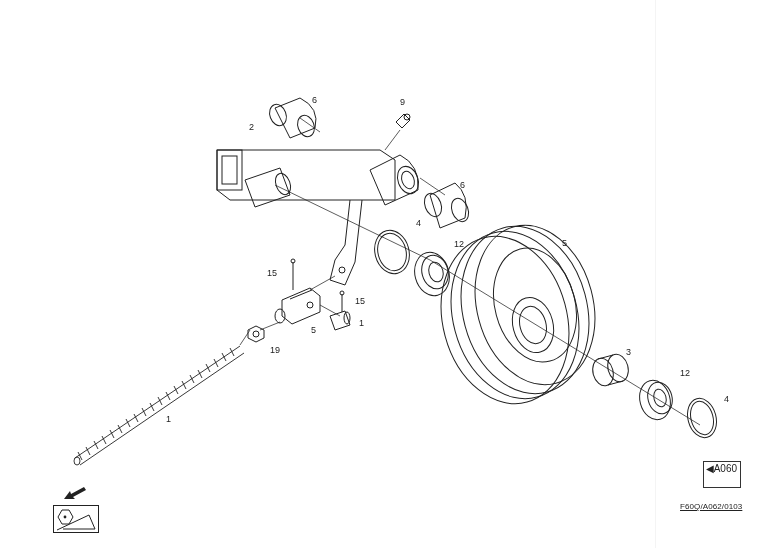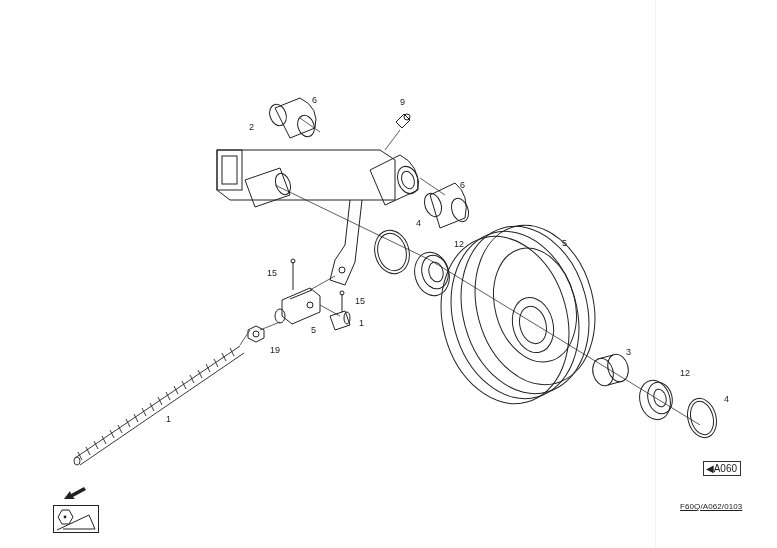--- a/index.html
+++ b/index.html
@@ -1,21 +1,21 @@
 <!DOCTYPE html>
 <html><head>
 <meta charset="utf-8">
 <style>
   html, body { margin: 0; padding: 0; background: #ffffff; }
   body { width: 777px; height: 548px; position: relative; overflow: hidden;
          font-family: "Liberation Sans", sans-serif; color: #1a1a1a; }
   #diagram { position: absolute; left: 0; top: 0; width: 777px; height: 548px; }
   .callout { position: absolute; font-size: 9px; line-height: 10px; color: #222; }
   .ref-box { position: absolute; left: 703px; top: 461px; border: 1px solid #333;
-             font-size: 10px; padding: 1px 3px 0 2px; line-height: 12px; color: #222; }
+             font-size: 10px; padding: 1px 3px 12px 2px; line-height: 12px; color: #222; }
   .doc-code { position: absolute; left: 680px; top: 502px; font-size: 8px; color: #222; letter-spacing: 0.1px; text-decoration: underline; }
   .view-icon { position: absolute; left: 53px; top: 505px; width: 46px; height: 28px; }
   .dir-arrow { position: absolute; left: 62px; top: 485px; width: 26px; height: 16px; }
   .faint-vline { position: absolute; left: 655px; top: 0; width: 1px; height: 548px; background: #f4f4f4; }
 </style>
 </head>
 <body>
 
 <div class="faint-vline"></div>
 

